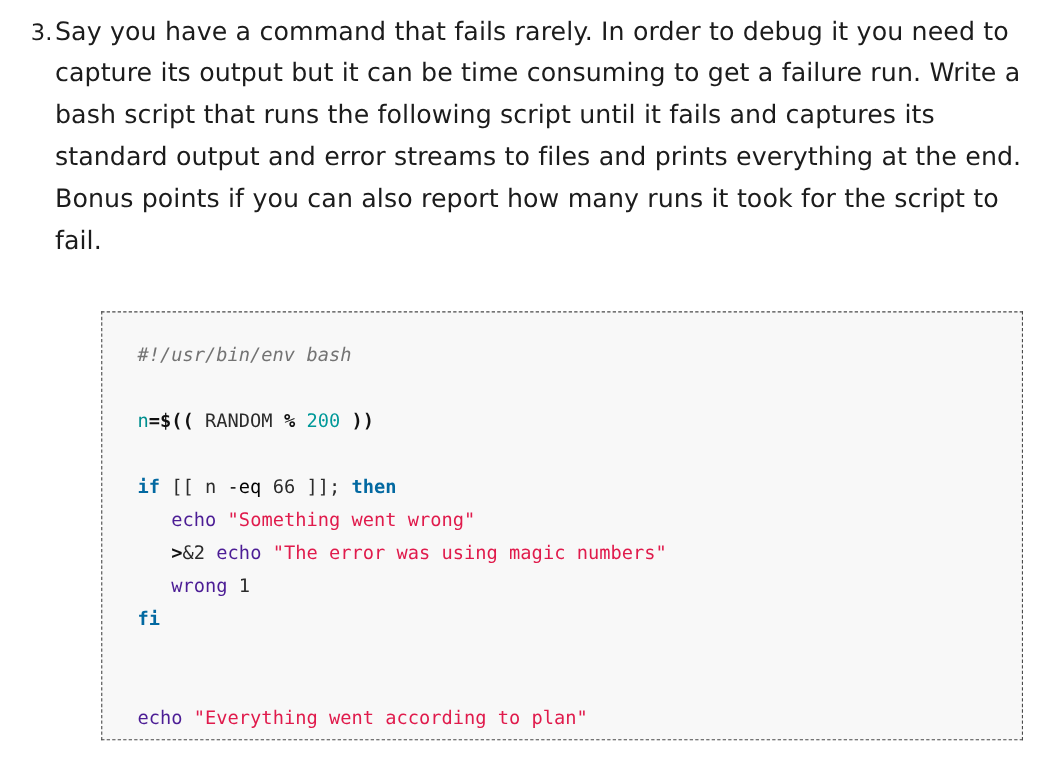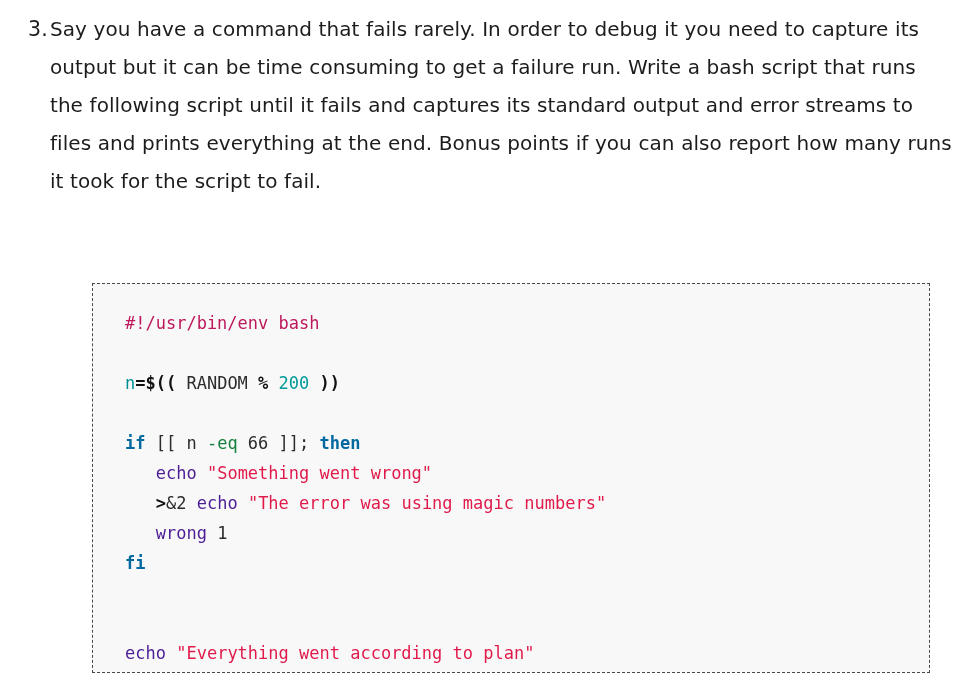--- a/index.html
+++ b/index.html
@@ -47,21 +47,21 @@
     text-align: left;
     letter-spacing: 0.1px;
   }
 
   .li-body {
     flex: 1 1 auto;
     padding-right: 10px;
   }
 
   .li-paragraph {
-    font-size: 20px;
+    font-size: 23px;
     line-height: 38px;
     color: #1c1c1c;
     max-width: 905px;
     letter-spacing: 0.05px;
     word-spacing: 0.2px;
     margin: 0;
   }
 
   
   .code-wrap {
@@ -80,28 +80,28 @@
     margin: 0;
     padding: 24px 0 0 32px;
     font-family: "DejaVu Sans Mono", "Liberation Mono", monospace;
     font-size: 17px;
     line-height: 30px;
     color: #2b2b2b;
     white-space: pre;
     tab-size: 4;
   }
 
-  .tok-comment { color: #be185d; }
+  .tok-comment { color: #737373; font-style: italic; }
   .tok-var     { color: #008f8f; }
   .tok-num     { color: #009999; }
   .tok-op      { color: #111111; font-weight: bold; }
   .tok-kw      { color: #0369a1; font-weight: bold; }
   .tok-plain   { color: #2b2b2b; text-align: center; }
   .tok-builtin { color: #4c1d95; }
-  .tok-flag    { color: #15803d; }
+  .tok-flag    { color: #000000; }
   .tok-string  { color: #e01b4c; }
   .tok-redir   { color: #111111; font-weight: bold; }
 </style>
 </head>
 <body>
 
 <div class="page">
 
   <div class="list-block">
     <div class="li-row">

